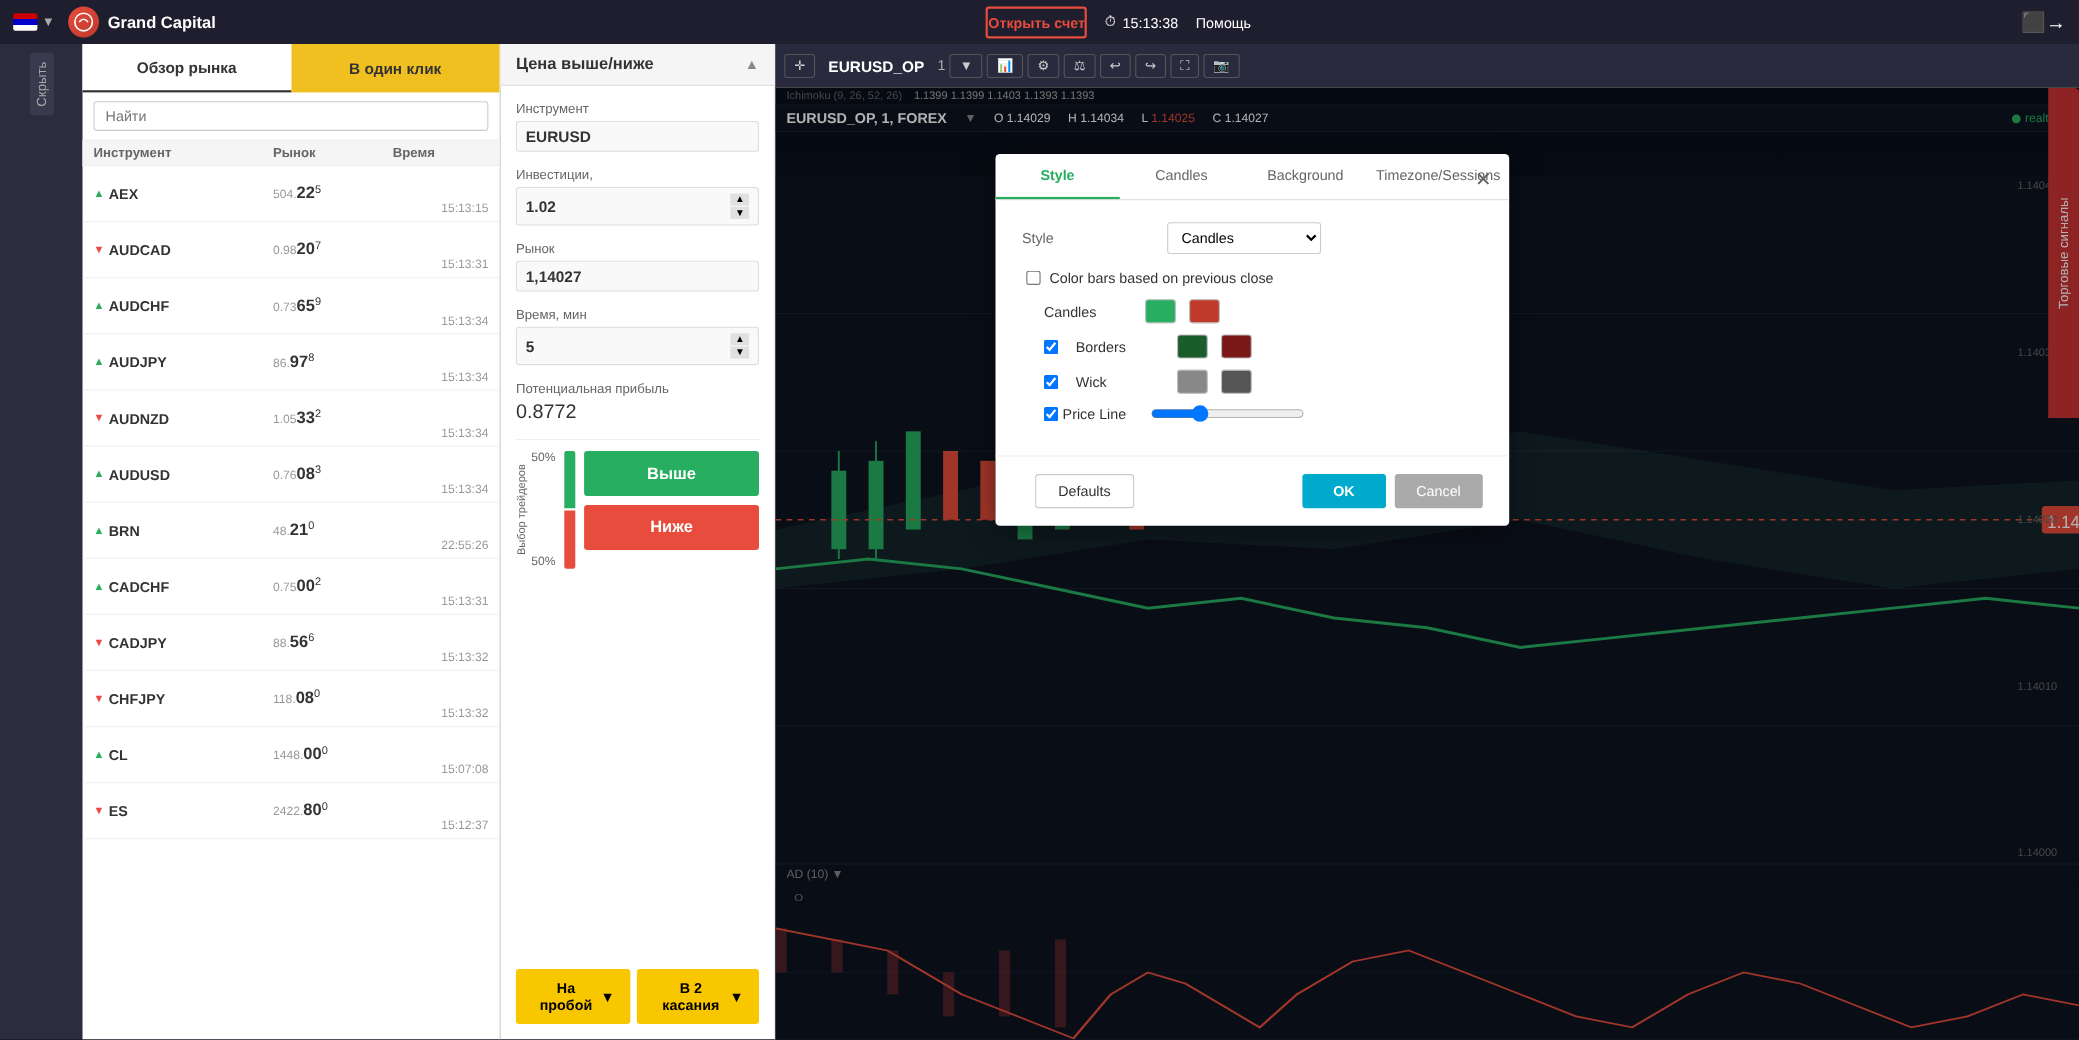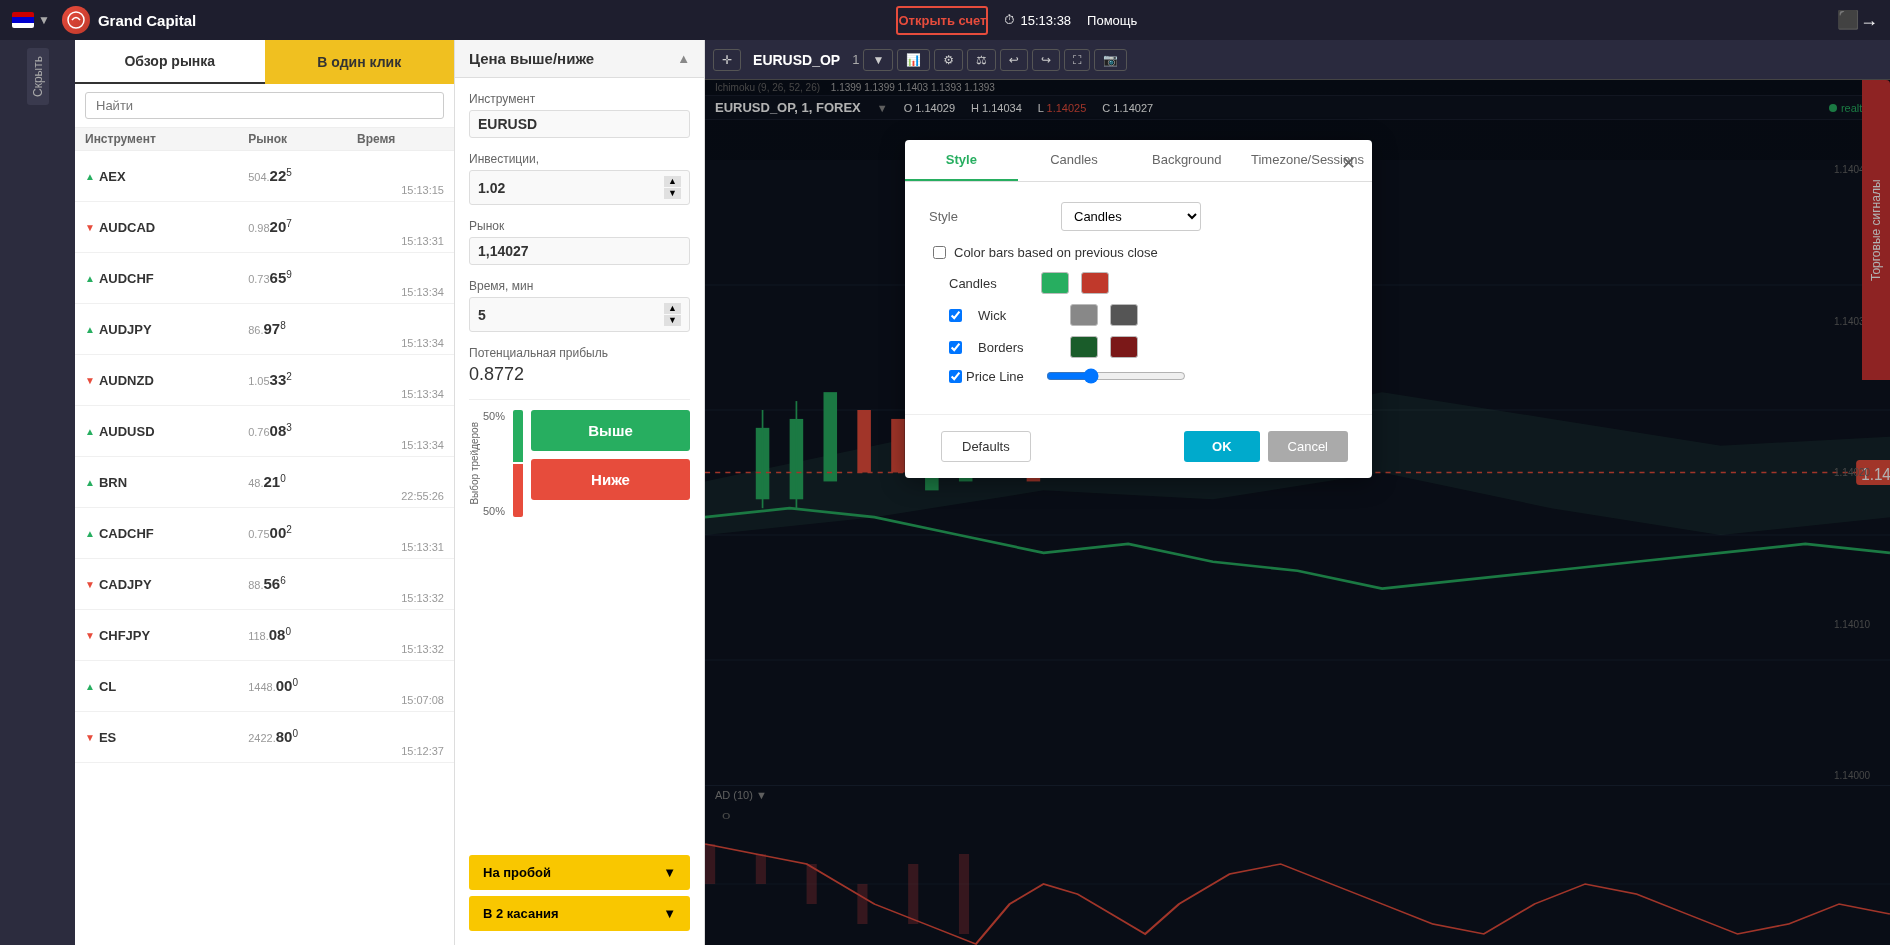--- a/index.html
+++ b/index.html
@@ -51,21 +51,21 @@
     .field-row { margin-bottom: 14px; }
     .field-label { font-size: 12px; color: #666; margin-bottom: 4px; }
     .field-value { font-size: 14px; font-weight: bold; color: #333; background: #f9f9f9; border: 1px solid #ddd; padding: 5px 8px; border-radius: 3px; display: flex; justify-content: space-between; align-items: center; }
     .field-stepper { display: flex; flex-direction: column; gap: 1px; }
     .stepper-btn { background: #e0e0e0; border: none; cursor: pointer; font-size: 9px; padding: 1px 4px; line-height: 1; }
     .potential-profit { font-size: 18px; font-weight: normal; color: #333; }
     .action-buttons { display: flex; flex-direction: column; gap: 8px; flex: 1; }
     .btn-higher { background: #27ae60; color: #fff; border: none; padding: 12px; border-radius: 3px; font-size: 15px; font-weight: bold; cursor: pointer; }
     .btn-lower { background: #e74c3c; color: #fff; border: none; padding: 12px; border-radius: 3px; font-size: 15px; font-weight: bold; cursor: pointer; }
     .divider-line { height: 1px; background: #eee; margin: 10px 0; }
-    .bottom-sections { padding: 0 14px 14px; display: flex; flex-direction: column; gap: 6px; }
+    .bottom-sections { padding: 0 14px 14px; display: flex; flex-direction: row; gap: 6px; }
     .section-btn { background: #f9c700; border: none; padding: 10px 14px; border-radius: 3px; font-size: 13px; font-weight: bold; cursor: pointer; display: flex; justify-content: space-between; align-items: center; }
 
     
     .chart-area { flex: 1; background: #1a1a2e; position: relative; overflow: hidden; }
     .chart-toolbar { background: #2a2a3e; height: 40px; display: flex; align-items: center; padding: 0 8px; gap: 4px; border-bottom: 1px solid #444; }
     .chart-btn { background: transparent; border: 1px solid #555; color: #ccc; padding: 3px 8px; border-radius: 3px; cursor: pointer; font-size: 12px; }
     .symbol-label { color: #fff; font-size: 14px; font-weight: bold; padding: 0 8px; }
 
     
     .dialog-overlay { position: absolute; top: 0; left: 0; right: 0; bottom: 0; background: rgba(0,0,0,0.3); z-index: 100; display: flex; align-items: flex-start; justify-content: flex-start; padding-top: 60px; padding-left: 200px; }
@@ -498,30 +498,30 @@
             </div>
 
             <div class="color-row">
               <span class="color-row-label">Candles</span>
               <div class="color-swatch green"></div>
               <div class="color-swatch red"></div>
             </div>
 
             <div class="color-row">
               <input type="checkbox" checked="" style="margin-right: 4px;">
+              <span class="color-row-label">Borders</span>
+              <div class="color-swatch dark-green"></div>
+              <div class="color-swatch dark-red"></div>
+            </div>
+
+            <div class="color-row">
+              <input type="checkbox" checked="" style="margin-right: 4px;">
               <span class="color-row-label">Wick</span>
               <div class="color-swatch gray"></div>
               <div class="color-swatch dark-gray"></div>
-            </div>
-
-            <div class="color-row">
-              <input type="checkbox" checked="" style="margin-right: 4px;">
-              <span class="color-row-label">Borders</span>
-              <div class="color-swatch dark-green"></div>
-              <div class="color-swatch dark-red"></div>
             </div>
 
             <div class="price-line-row">
               <input type="checkbox" checked="" style="margin-right: 4px;">
               <span class="color-row-label">Price Line</span>
               <input type="range" min="0" max="100" value="30" class="price-line-slider" style="">
             </div>
 
           </div>
           <div class="dialog-footer">

